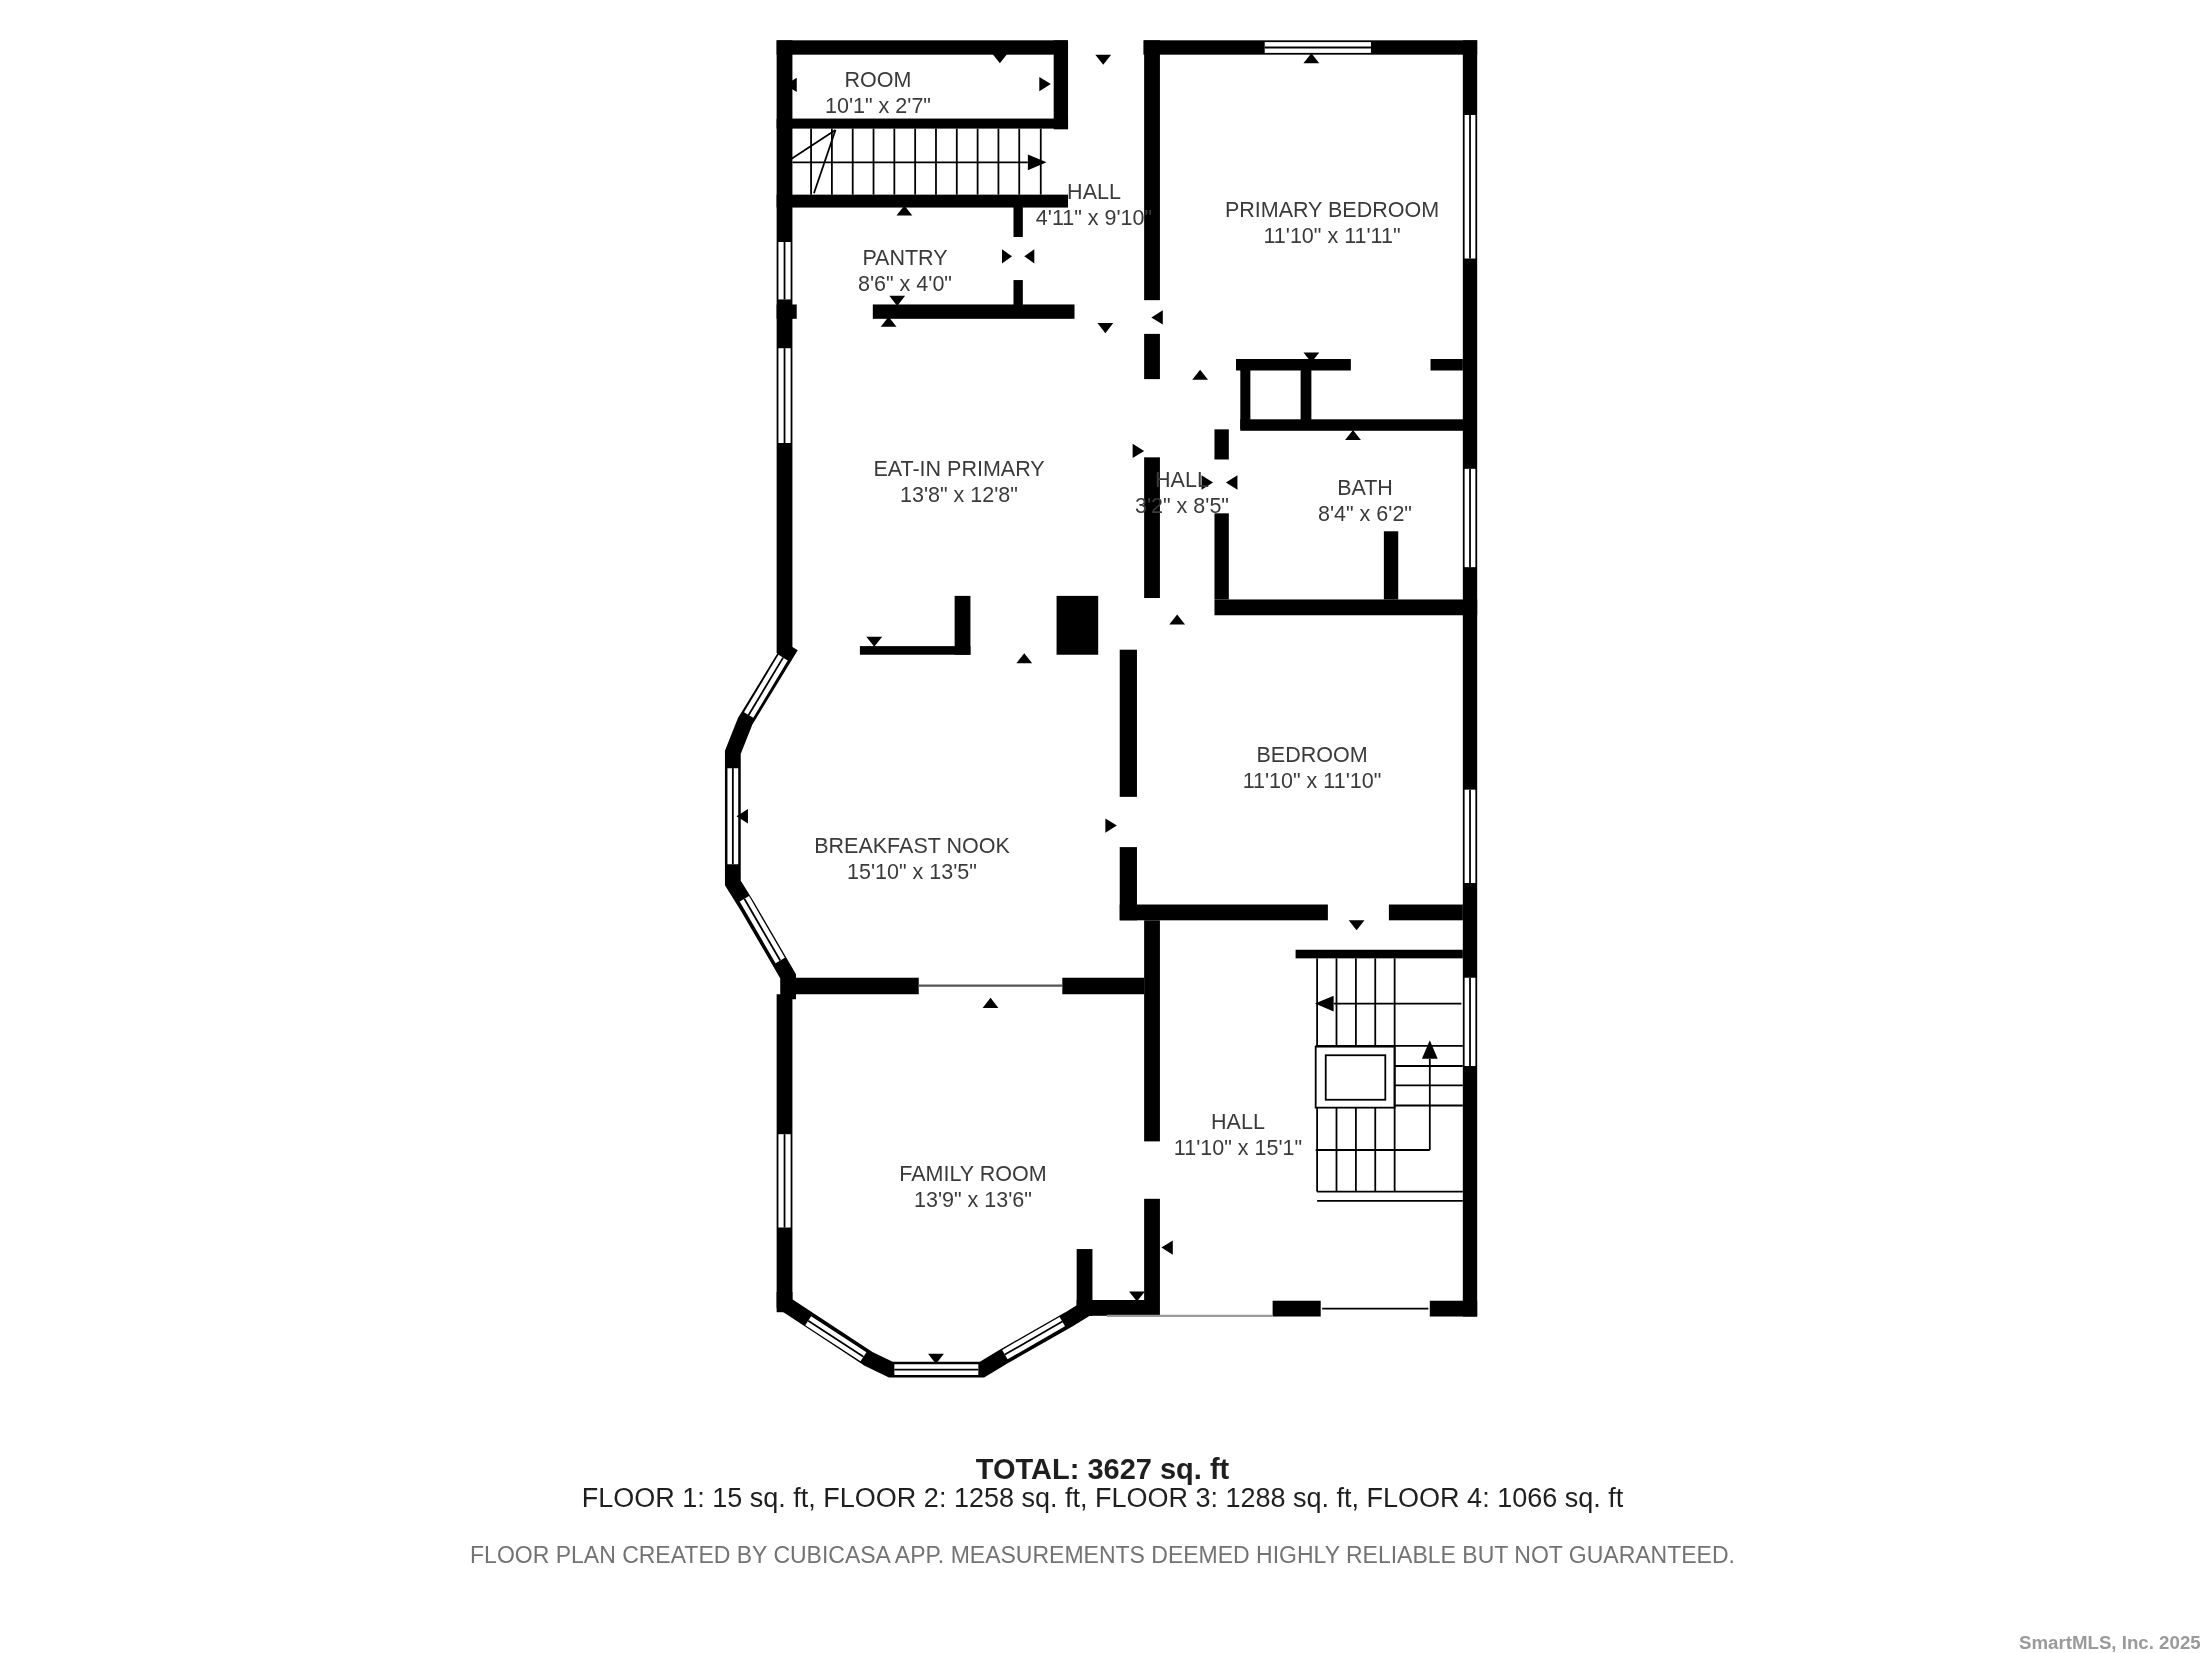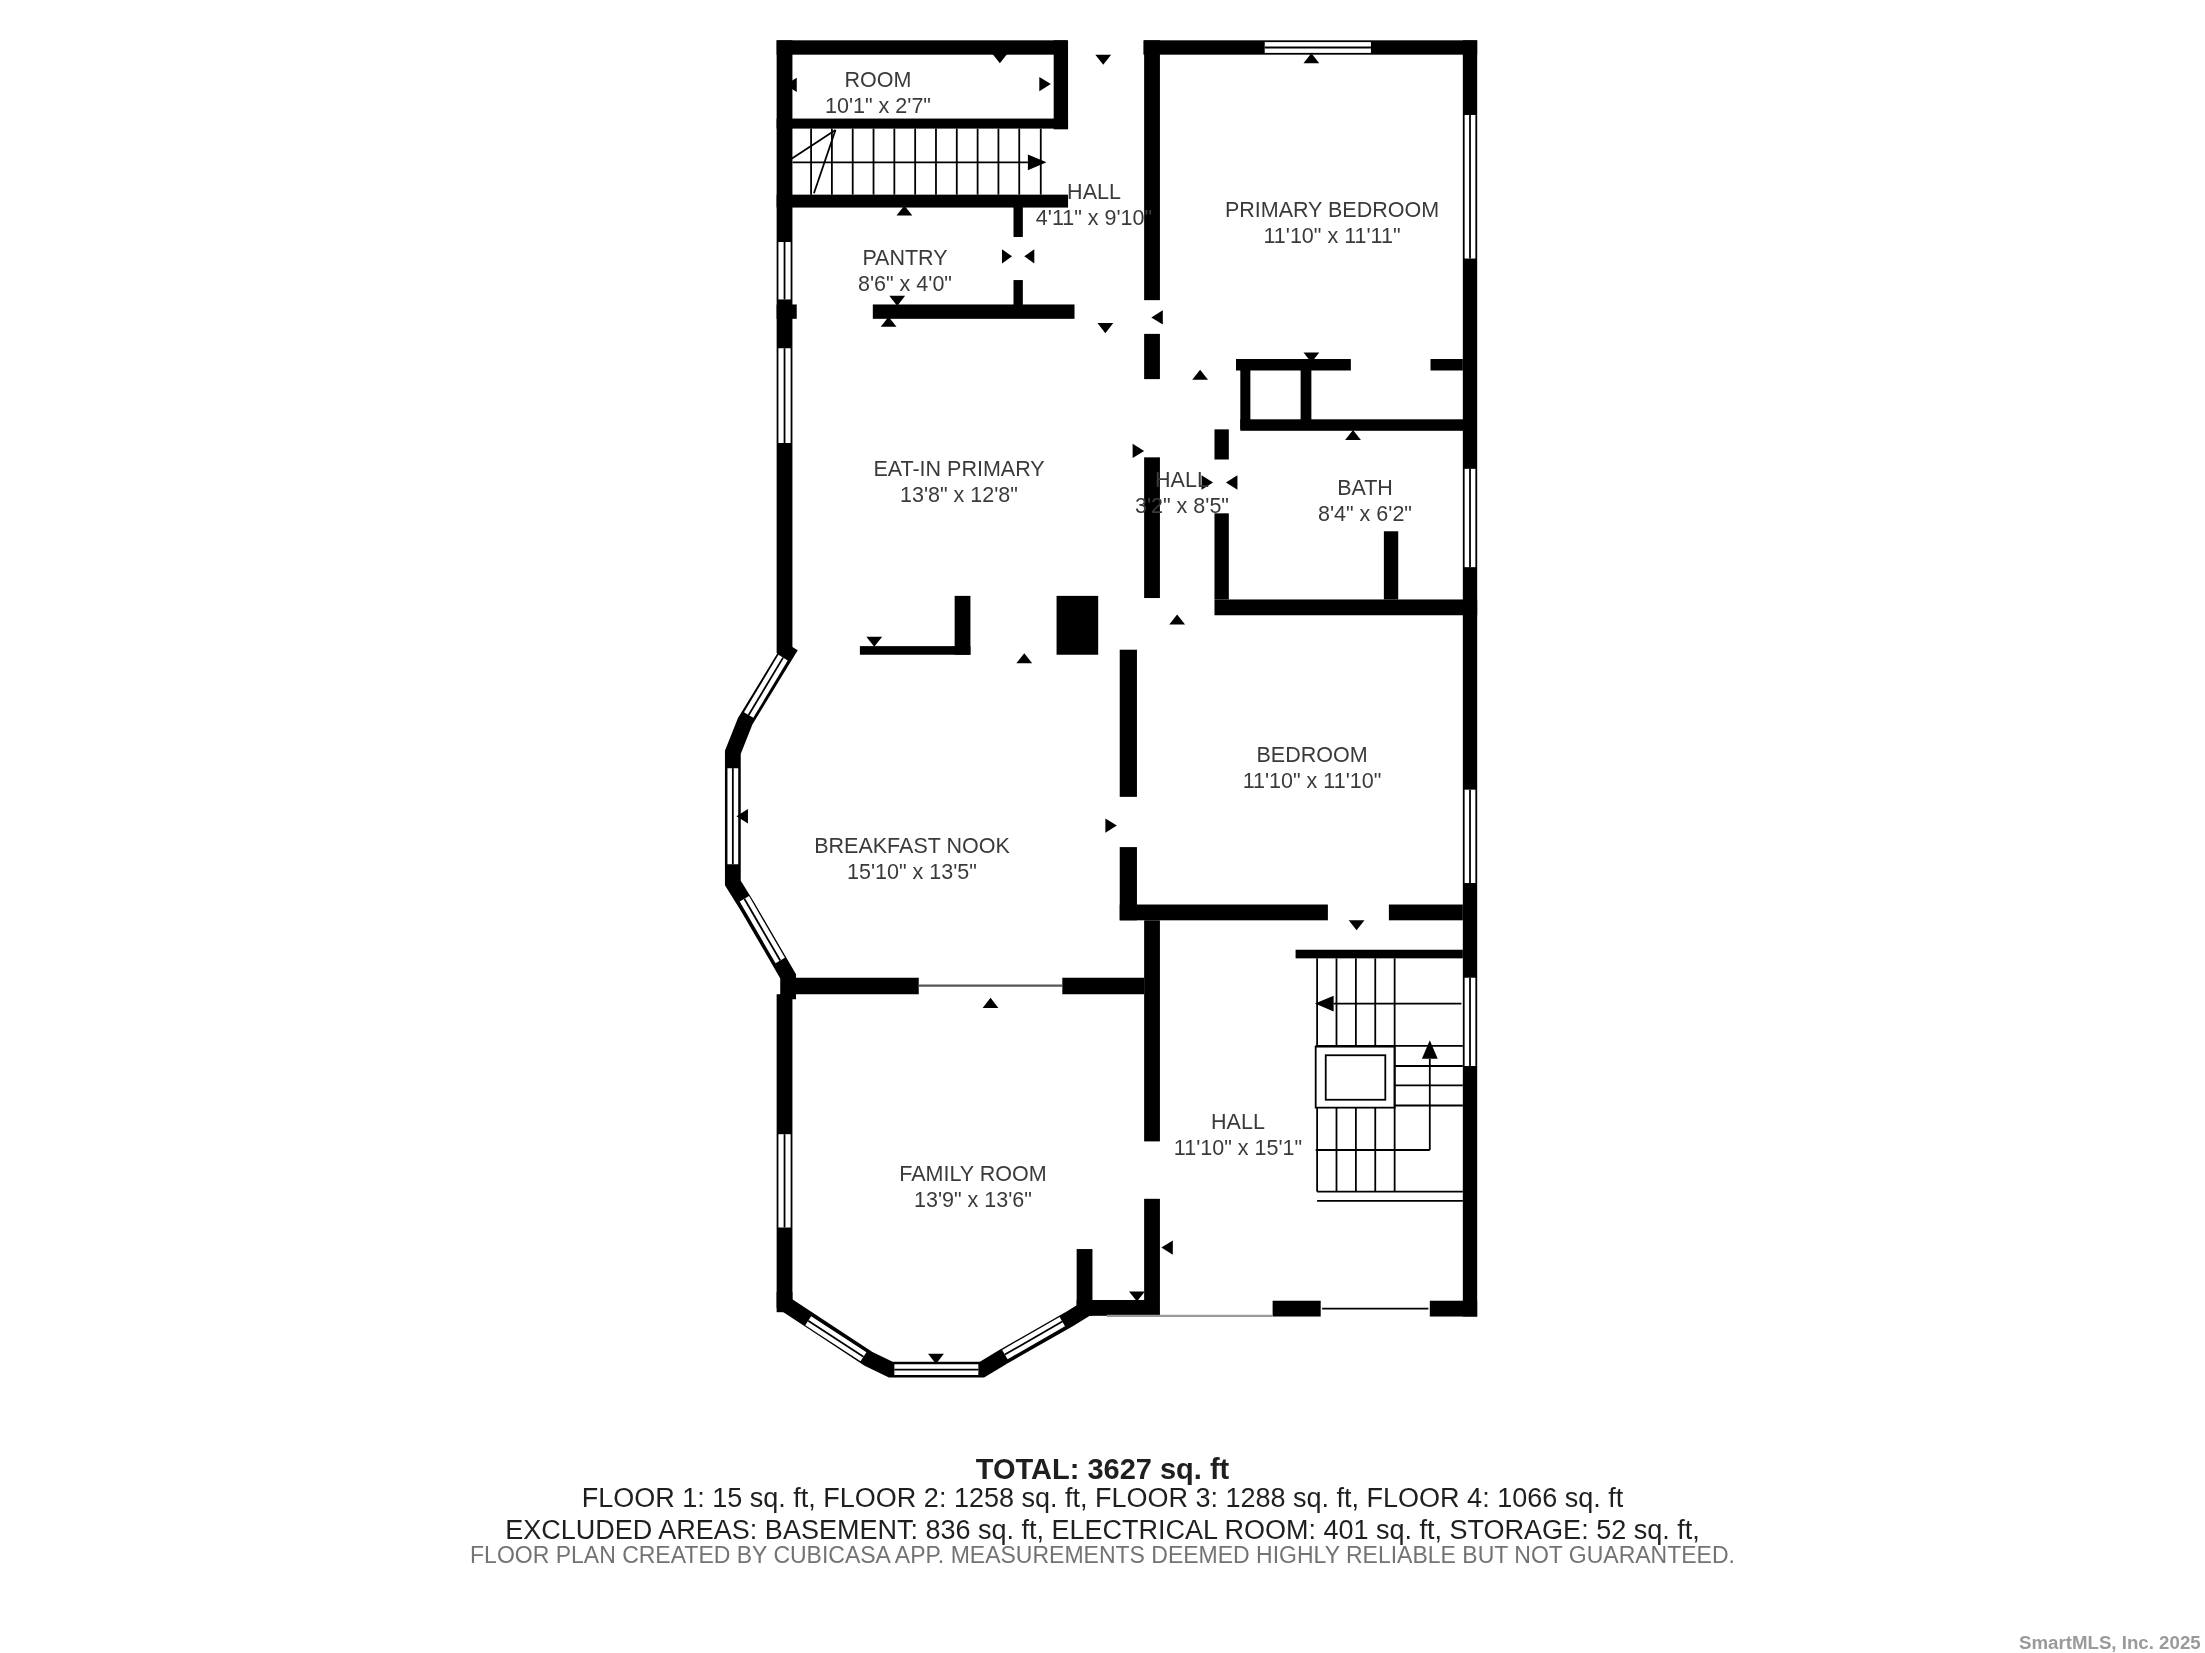--- a/index.html
+++ b/index.html
@@ -270,18 +270,17 @@
     <div>FAMILY ROOM</div>
     <div>13'9" x 13'6"</div>
   </div>
   <div class="rlabel" style="left:1238px;top:1135px;">
     <div>HALL</div>
     <div>11'10" x 15'1"</div>
   </div>
 
   <div class="summary sum-total">TOTAL: 3627 sq. ft</div>
   <div class="summary sum-line2">FLOOR 1: 15 sq. ft, FLOOR 2: 1258 sq. ft, FLOOR 3: 1288 sq. ft, FLOOR 4: 1066 sq. ft</div>
-  <div class="summary sum-line3">EXCLUDED AREAS: BASEMENT: 836 sq. ft, ELECTRICAL ROOM: 401 sq. ft, STORAGE: 52 sq. ft,</div>
   <div class="summary disclaimer">FLOOR PLAN CREATED BY CUBICASA APP. MEASUREMENTS DEEMED HIGHLY RELIABLE BUT NOT GUARANTEED.</div>
 
   <div class="watermark">SmartMLS, Inc.  2025</div>
 </div>
 
 
 </body></html>

